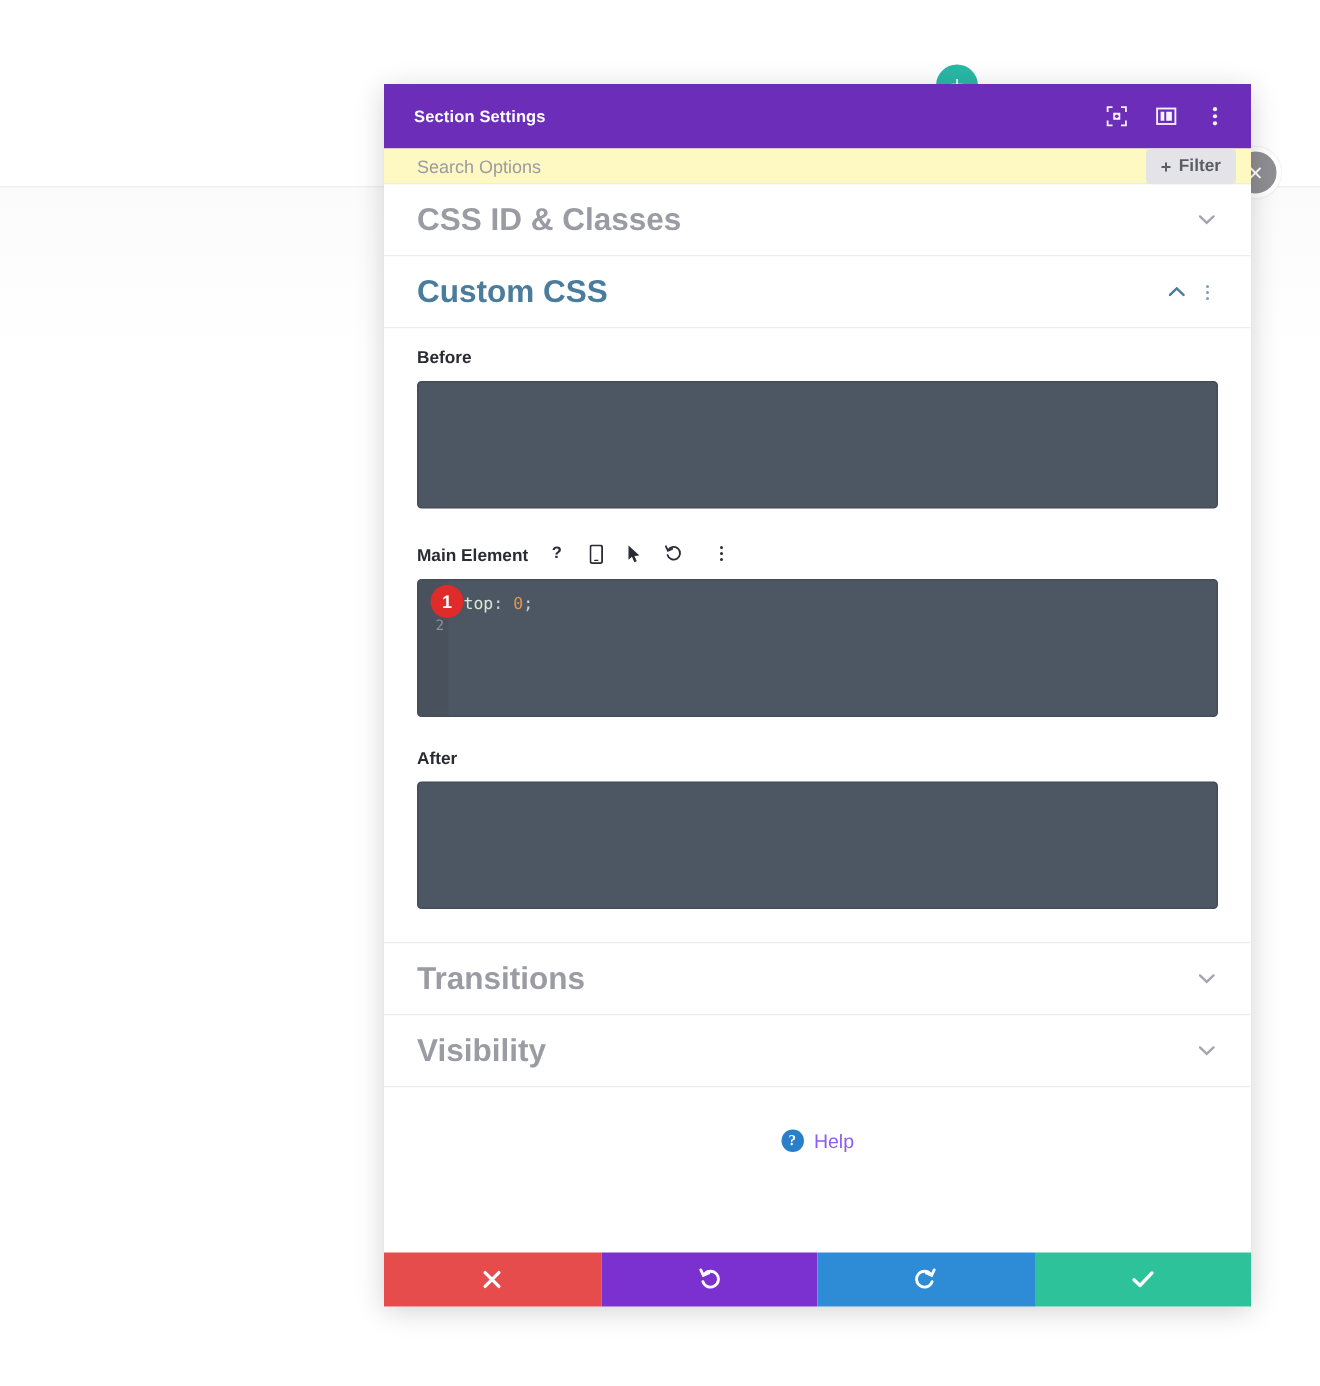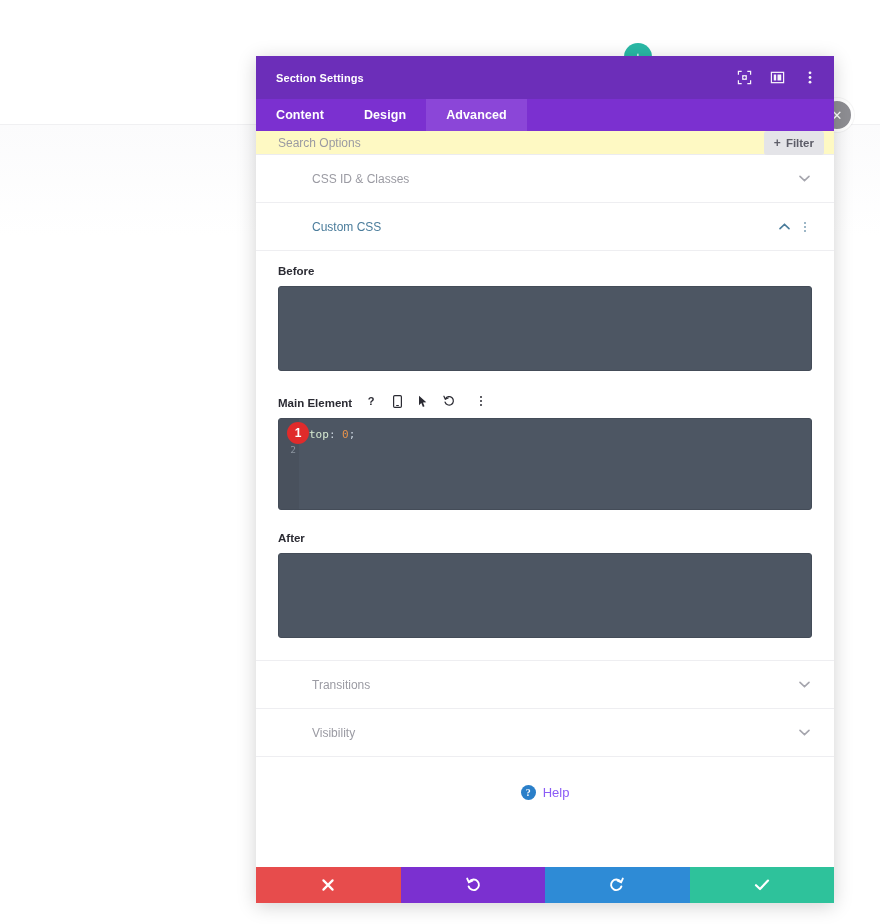--- a/index.html
+++ b/index.html
@@ -130,24 +130,23 @@
   
   .acc-row {
     height: 48px;
     display: flex; align-items: center;
     padding: 0 22px;
     border-bottom: 1px solid #eeeef1;
     background: #fff;
   }
   .acc-title {
     flex: 1;
-    font-size: 12px;
+    font-size: 21px;
     color: #9b9ba3;
-    font-weight: normal;
-    margin-left: 34px;
+    font-weight: bold;
   }
   .acc-row.open .acc-title { color: #4a7c9b; }
   .chev {
     color: #a5a5ad;
     font-size: 11px;
     display: flex; align-items: center; justify-content: center;
     width: 16px; height: 16px;
   }
   .acc-row.open .chev { color: #4a7c9b; }
   .dots-v {
@@ -297,25 +296,20 @@
         <div class="hicon">
           <svg width="4" height="15" viewBox="0 0 4 16">
             <circle cx="2" cy="3" r="1.5" fill="#ffffff"></circle>
             <circle cx="2" cy="8" r="1.5" fill="#ffffff"></circle>
             <circle cx="2" cy="13" r="1.5" fill="#ffffff"></circle>
           </svg>
         </div>
       </div>
     </div>
 
-    <div class="tabs">
-      <div class="tab">Content</div>
-      <div class="tab">Design</div>
-      <div class="tab active">Advanced</div>
-    </div>
 
     <div class="searchbar">
       <input class="search-input" type="text" placeholder="Search Options" style="">
       <div class="filter-btn">
         <span class="plus">+</span>
         <span>Filter</span>
       </div>
     </div>
 
     <div class="acc-row">

